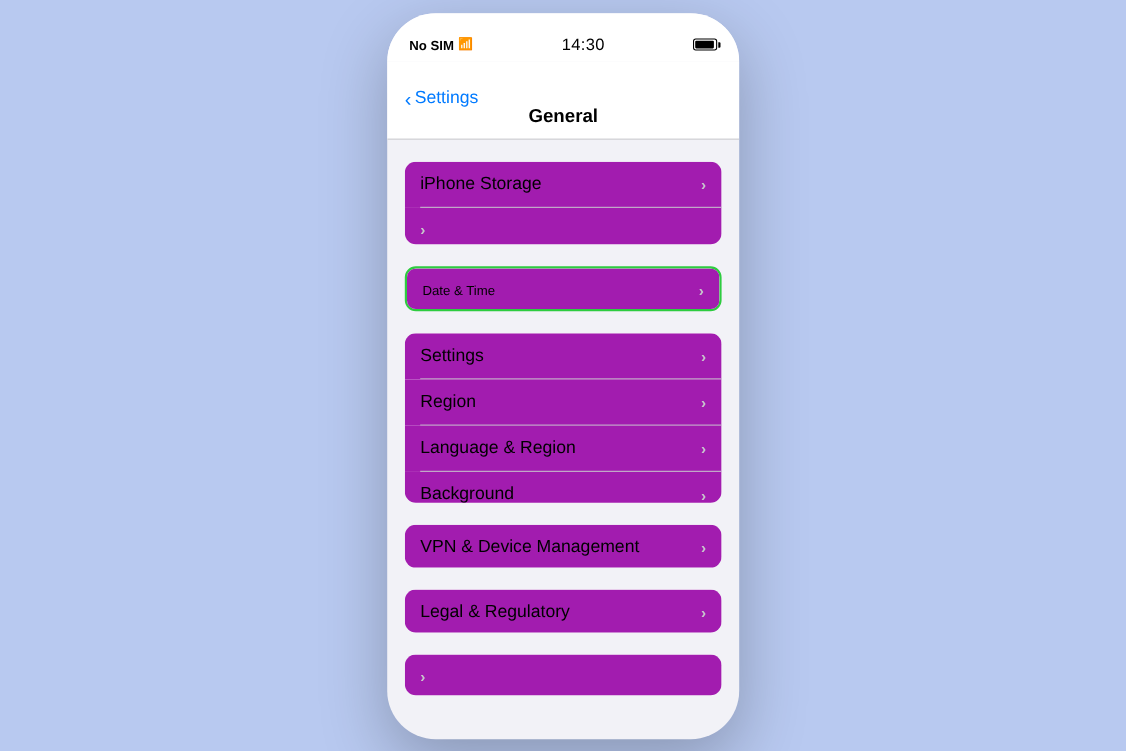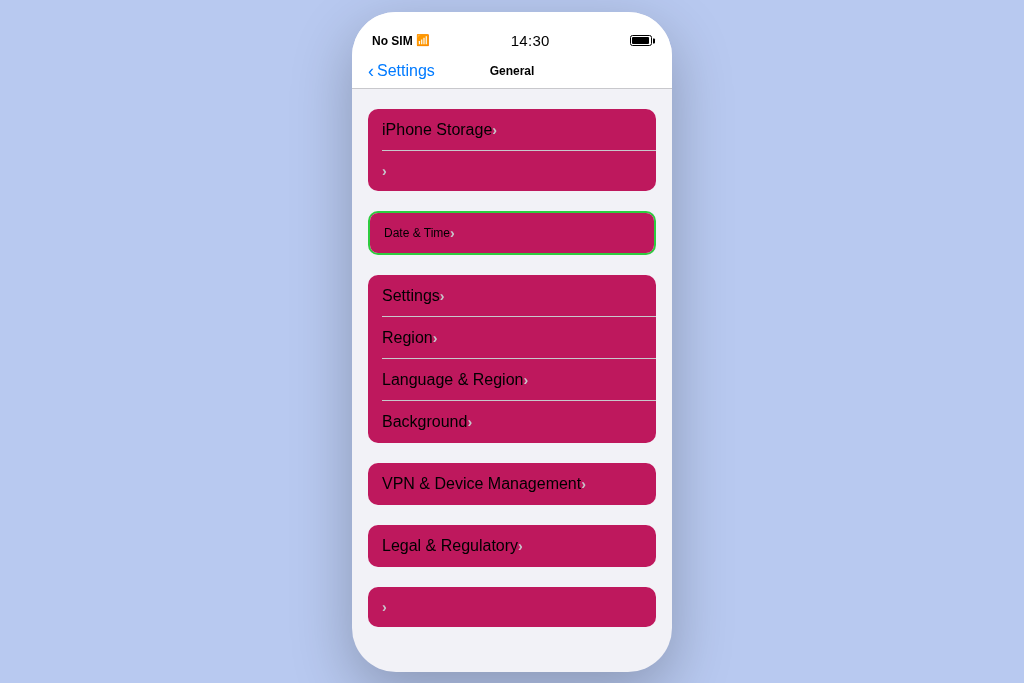--- a/index.html
+++ b/index.html
@@ -114,23 +114,24 @@
       gap: 2px;
     }
 
     .back-chevron {
       font-size: 18px;
       margin-right: 1px;
       line-height: 1;
     }
 
     .nav-title {
-      font-size: 12px;
+      font-size: 17px;
       font-weight: 700;
       color: #000;
+      margin-top: 32px;
     }
 
     
     .content {
       flex: 1;
       overflow-y: auto;
       padding: 20px 16px;
       display: flex;
       flex-direction: column;
       gap: 0;
@@ -145,22 +146,23 @@
     }
 
     .section-group.highlighted-row {
       border: 2.5px solid #2ecc40;
       border-radius: 10px;
     }
 
     .list-item {
       display: flex;
       align-items: center;
+      justify-content: space-between;
       padding: 12px 14px;
-      background: #be185d;
+      background: #a21caf;
       cursor: pointer;
       position: relative;
     }
 
     .list-item:not(:last-child)::after {
       content: '';
       position: absolute;
       bottom: 0;
       left: 14px;
       right: 0;

